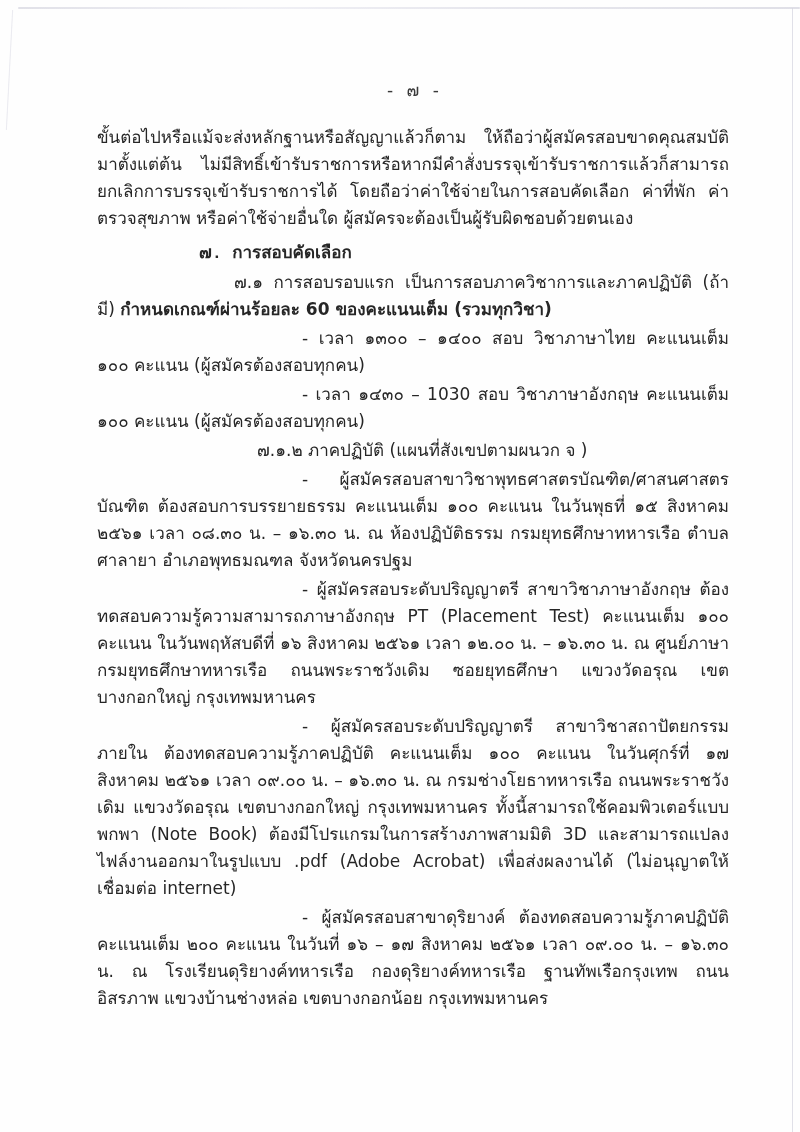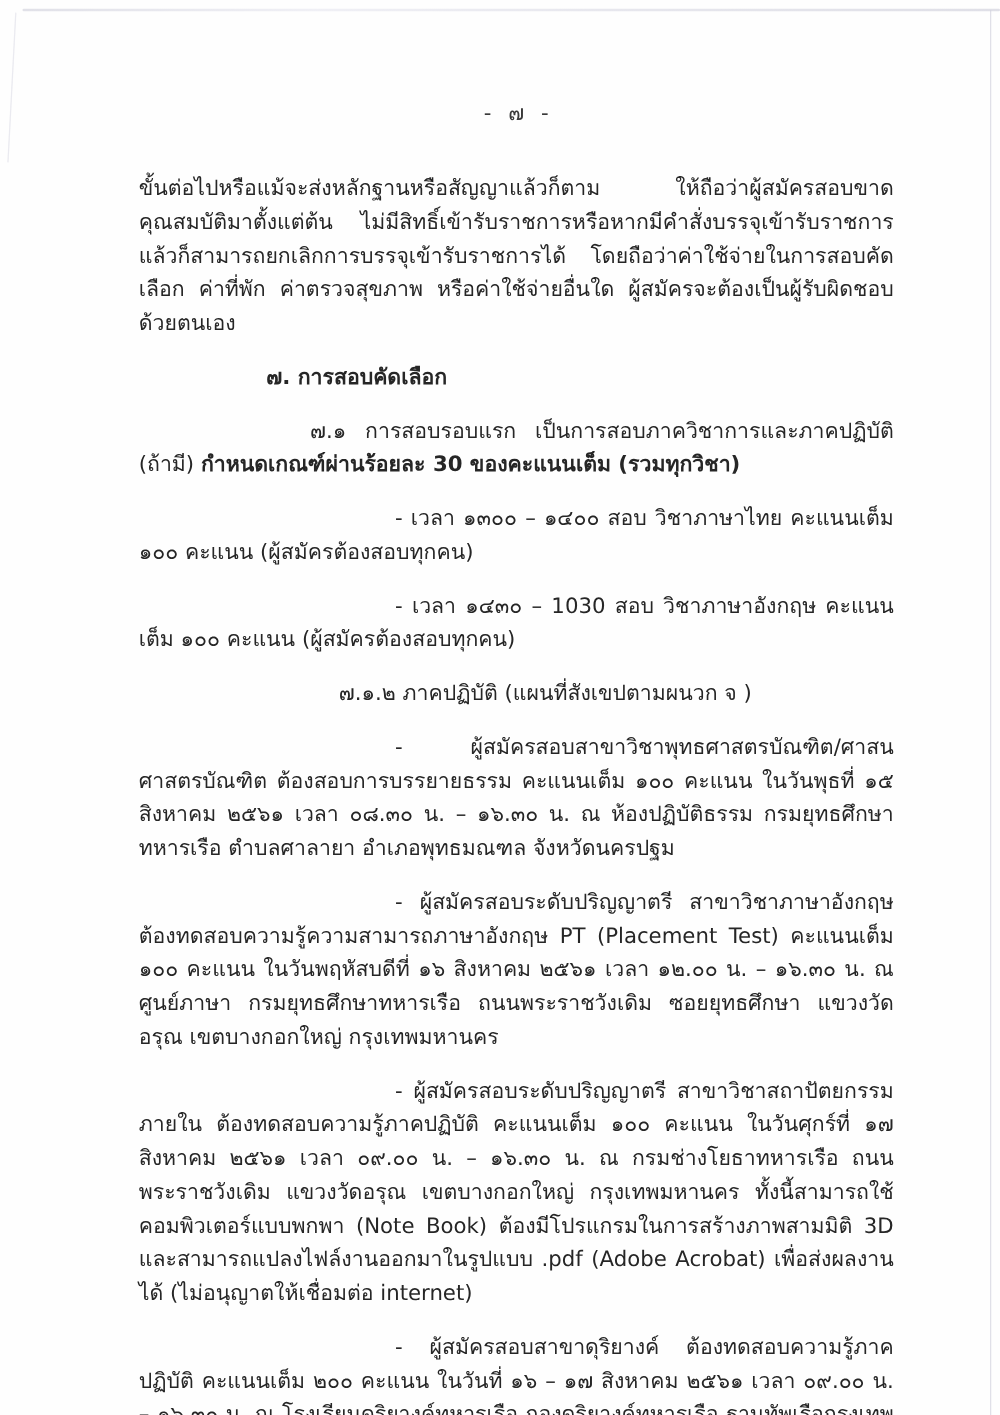--- a/index.html
+++ b/index.html
@@ -54,28 +54,29 @@
     position: absolute;
     top: 122px;
     left: 95px;
     width: 636px;
     font-size: 17px;
     line-height: 27px;
     text-align: justify;
     color: #262626;
   }
   .body-text p {
-    margin: 16px;
+    margin: 2px;
     padding: 0;
   }
   .bold { font-weight: bold; }
   .heading-l1 {
     margin-top: 8px !important;
     padding-left: 102px !important;
     font-weight: bold;
+    font-family: Liberation Mono, monospace;
   }
   .indent-l2 { text-indent: 137px; }
   .heading-l3 { padding-left: 160px !important; }
   .indent-l4 { text-indent: 205px; }
   .gap-before { margin-top: 1px !important; }
 </style>
 </head>
 <body>
 
 <div class="sheet">
@@ -85,21 +86,21 @@
   <div class="scan-edge-left"></div>
 
   <div class="page-number">- ๗ -</div>
 
   <div class="body-text">
 
     <p>ขั้นต่อไปหรือแม้จะส่งหลักฐานหรือสัญญาแล้วก็ตาม ให้ถือว่าผู้สมัครสอบขาดคุณสมบัติมาตั้งแต่ต้น ไม่มีสิทธิ์เข้ารับราชการหรือหากมีคำสั่งบรรจุเข้ารับราชการแล้วก็สามารถยกเลิกการบรรจุเข้ารับราชการได้ โดยถือว่าค่าใช้จ่ายในการสอบคัดเลือก ค่าที่พัก ค่าตรวจสุขภาพ หรือค่าใช้จ่ายอื่นใด ผู้สมัครจะต้องเป็นผู้รับผิดชอบด้วยตนเอง</p>
 
     <p class="heading-l1">๗. การสอบคัดเลือก</p>
 
-    <p class="indent-l2 gap-before"><span>๗.๑ การสอบรอบแรก เป็นการสอบภาควิชาการและภาคปฏิบัติ (ถ้ามี) </span><span class="bold">กำหนดเกณฑ์ผ่านร้อยละ 30 ของคะแนนเต็ม (รวมทุกวิชา)</span></p>
+    <p class="indent-l2 gap-before"><span>๗.๑ การสอบรอบแรก เป็นการสอบภาควิชาการและภาคปฏิบัติ (ถ้ามี) </span><span class="bold">กำหนดเกณฑ์ผ่านร้อยละ 60 ของคะแนนเต็ม (รวมทุกวิชา)</span></p>
 
 
 
 
     <p class="indent-l4">- เวลา ๑๓๐๐ – ๑๔๐๐ สอบ วิชาภาษาไทย คะแนนเต็ม ๑๐๐ คะแนน (ผู้สมัครต้องสอบทุกคน)</p>
 
     <p class="indent-l4">- เวลา ๑๔๓๐ – 1030  สอบ วิชาภาษาอังกฤษ คะแนนเต็ม ๑๐๐ คะแนน (ผู้สมัครต้องสอบทุกคน)</p>
 
     <p class="heading-l3">๗.๑.๒ ภาคปฏิบัติ (แผนที่สังเขปตามผนวก จ )</p>
 

